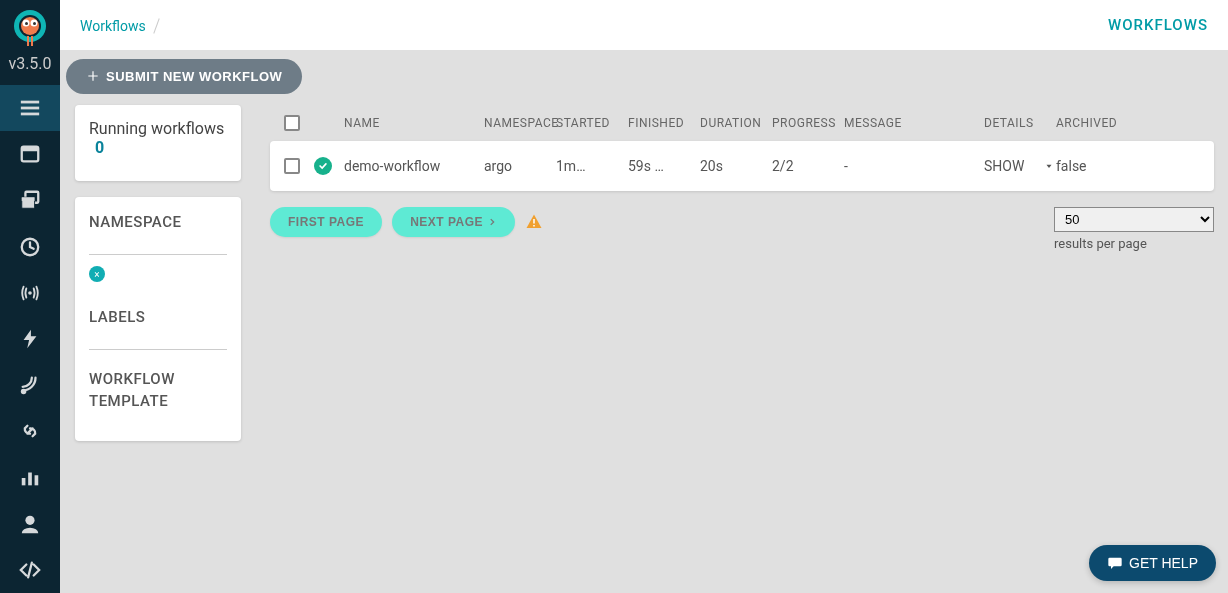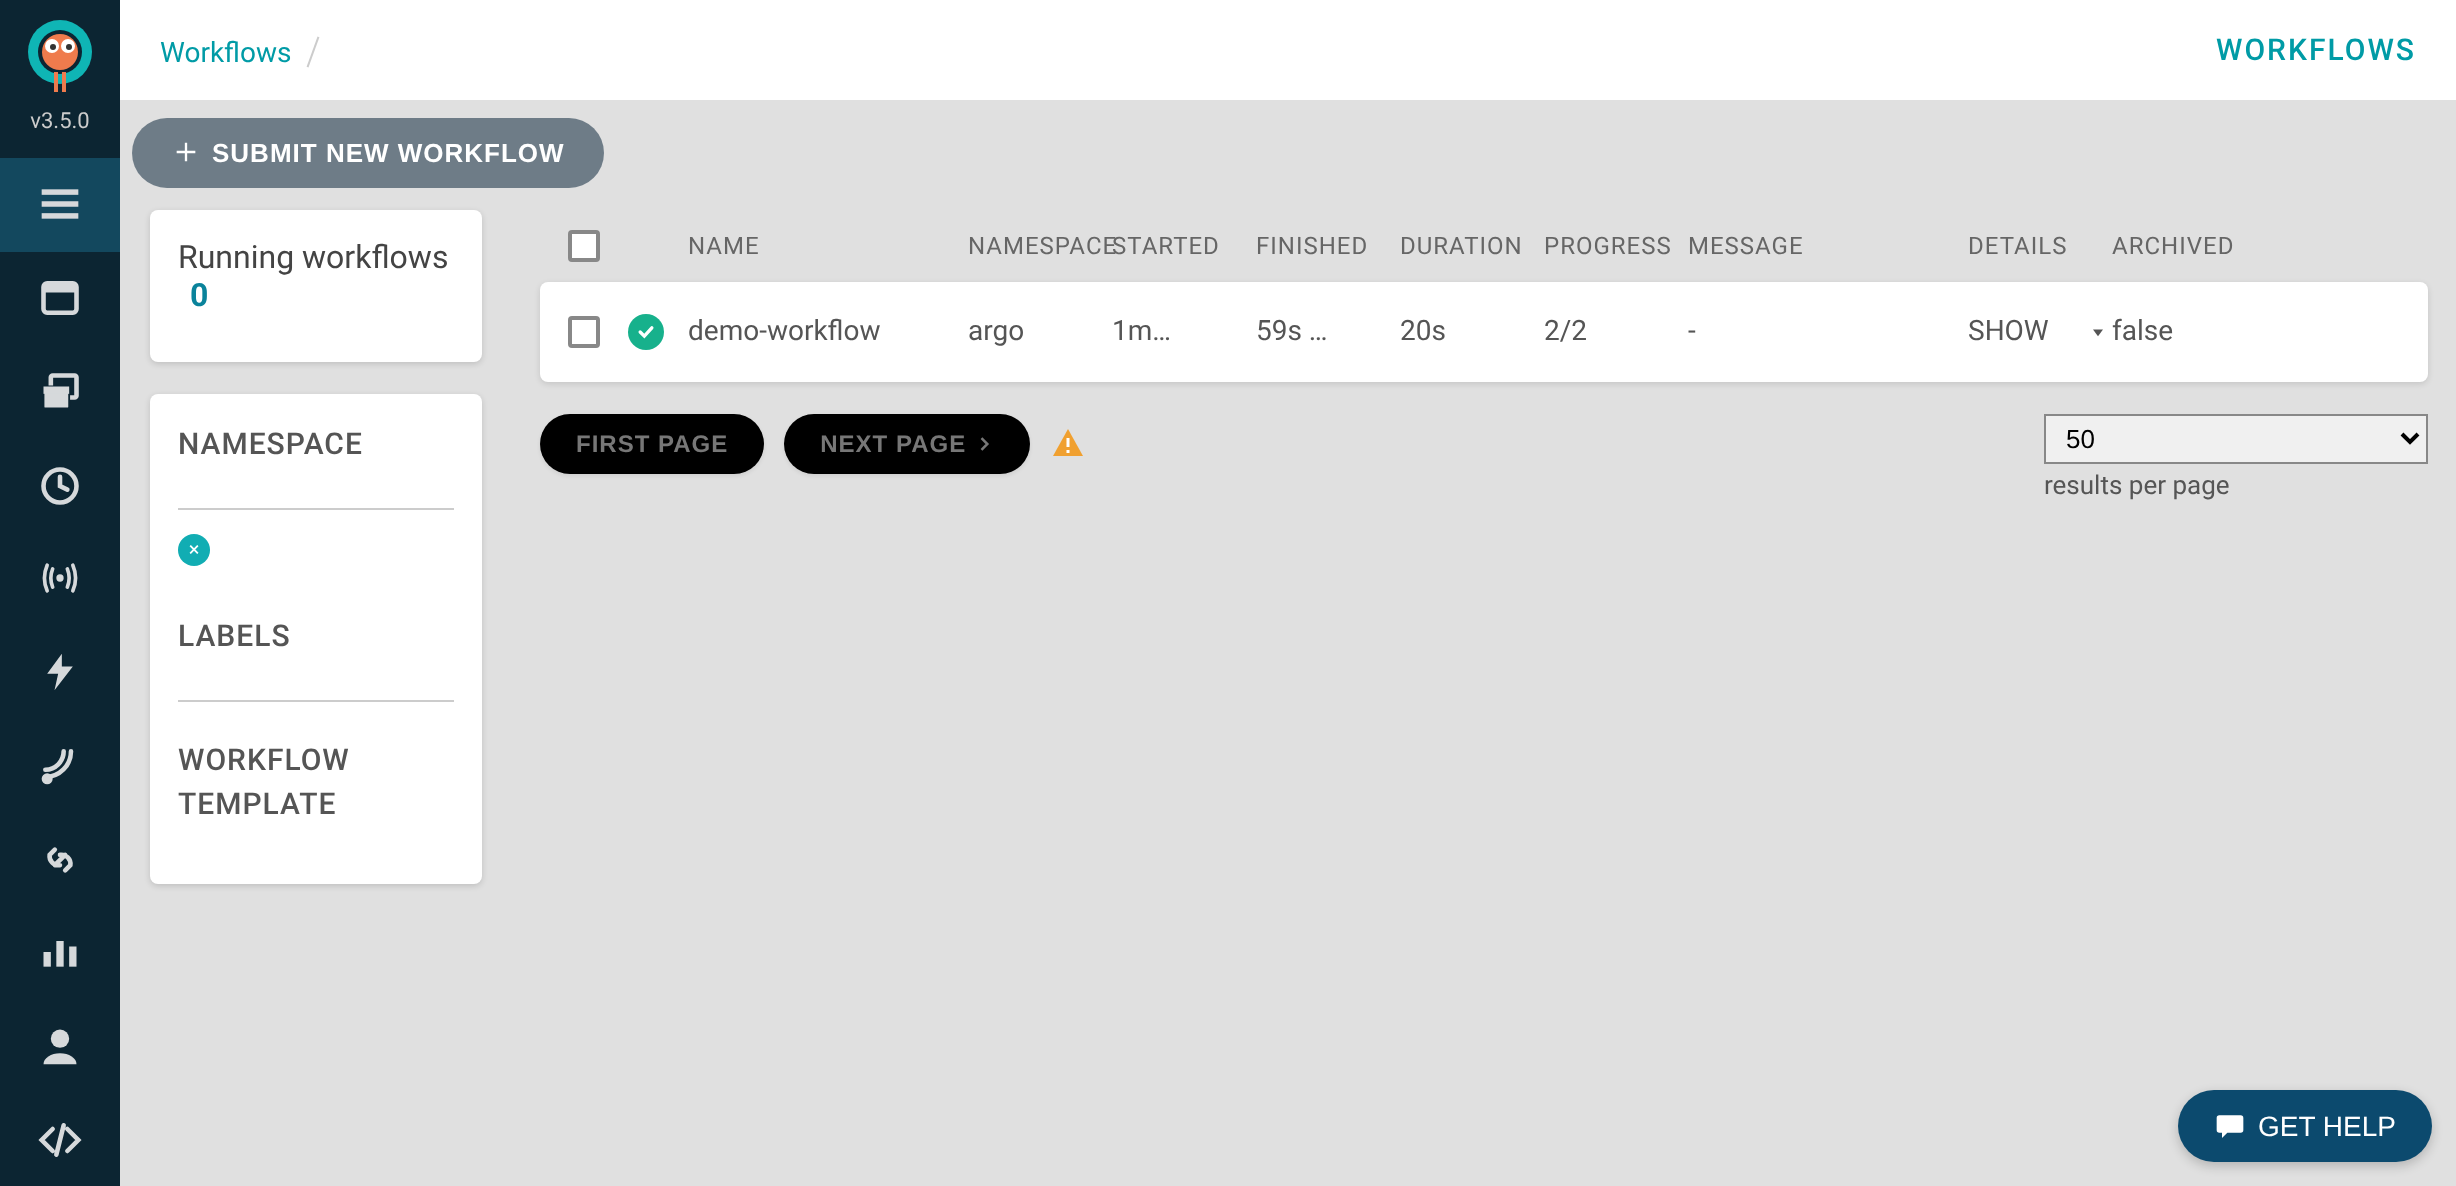--- a/index.html
+++ b/index.html
@@ -31,21 +31,21 @@
       padding-top: 8px;
       z-index: 10;
     }
     .sidebar-logo {
       width: 42px;
       height: 42px;
       margin-bottom: 4px;
     }
     .sidebar-version {
       color: #ccc;
-      font-size: 11px;
+      font-size: 16px;
       margin-bottom: 12px;
     }
     .nav-item {
       width: 100%;
       height: 47px;
       display: flex;
       align-items: center;
       justify-content: center;
       color: #d6d9db;
       cursor: pointer;
@@ -270,21 +270,21 @@
     }
     
     
     .pagination {
       display: flex;
       align-items: center;
       margin-top: 16px;
       gap: 10px;
     }
     .page-btn {
-      background: #000000;
+      background: #5eead4;
       border: none;
       border-radius: 18px;
       padding: 8px 18px;
       font-size: 12px;
       color: #777;
       font-weight: 600;
       letter-spacing: 0.5px;
       cursor: pointer;
       box-shadow: 0 1px 2px rgba(0,0,0,0.08);
       display: inline-flex;
@@ -300,21 +300,21 @@
     }
     .results-per {
       position: absolute;
       right: 0;
       top: 0;
       text-align: left;
       font-size: 13px;
       color: #555;
     }
     .results-per select {
-      width: 192px;
+      width: 160px;
       padding: 3px 6px;
       font-size: 13px;
       border: 1px solid #888;
       background: #f0f0f0;
     }
     .pagination-wrap {
       position: relative;
       margin-top: 14px;
     }
     

